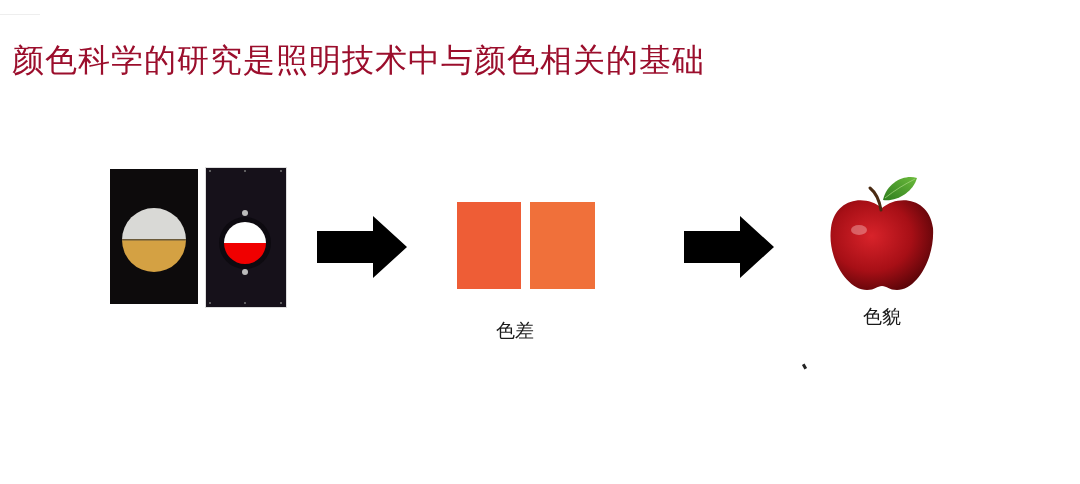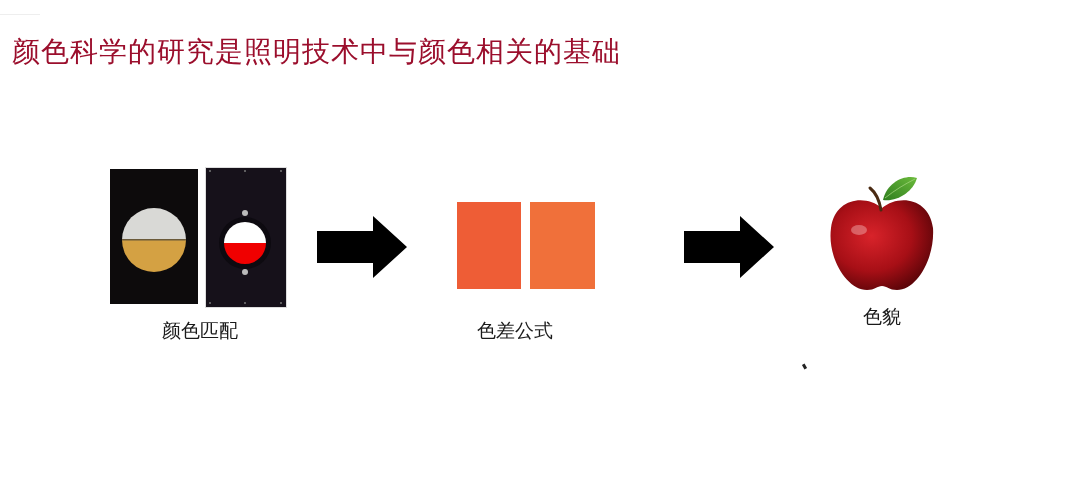--- a/index.html
+++ b/index.html
@@ -1,18 +1,18 @@
 <!DOCTYPE html>
 <html><head>
 <meta charset="utf-8">
 <style>
   html, body { margin:0; padding:0; background:#ffffff; }
   body { width:1080px; height:484px; position:relative; overflow:hidden;
          font-family:"DejaVu Sans","Liberation Sans",sans-serif; color:#1a1a1a; }
-  .title { position:absolute; left:12px; top:24px; font-size:28px; color:#9b0e2c;
+  .title { position:absolute; left:12px; top:32px; font-size:32px; color:#9b0e2c;
            letter-spacing:1px; white-space:nowrap; line-height:56px; }
   .topline { position:absolute; left:0; top:14px; width:40px; height:1px; background:#eee; }
   .panel { position:absolute; }
   .img-dark { position:absolute; background:#0d0b0c; }
   .caption { position:absolute; text-align:center; font-size:19px; line-height:25px; color:#1a1a1a; }
   .caption .head { margin-bottom:14px; }
   .arrow { position:absolute; }
   .cursor { position:absolute; width:3px; height:5px; background:#222; transform:rotate(-30deg); }
 </style>
 </head>
@@ -54,34 +54,33 @@
         <circle cx="75" cy="3" r="1" fill="#777"></circle>
       <circle cx="4" cy="135" r="1" fill="#777"></circle>
         <circle cx="75" cy="135" r="1" fill="#777"></circle>
       <circle cx="39" cy="135" r="1" fill="#777"></circle>
         <circle cx="39" cy="3" r="1" fill="#777"></circle>
     </svg>
   </div>
 </div>
 
 <div class="caption" style="left:110px;top:318px;width:180px;">
-  <div class="head">颜色匹配</div>
 </div>
 
 <svg class="arrow" style="left:316px;top:215px;" width="92" height="64">
   <polygon points="1,16 57,16 57,1 91,32 57,63 57,48 1,48" fill="#000"></polygon>
 </svg>
 
 <div class="panel">
   <div style="position:absolute;left:457px;top:202px;width:64px;height:87px;background:#ee5d36;"></div>
   <div style="position:absolute;left:530px;top:202px;width:65px;height:87px;background:#f0703a;"></div>
 </div>
 
 <div class="caption" style="left:425px;top:318px;width:180px;">
-  <div>色差公式</div>
+  <div class="head">色差</div>
 </div>
 
 <svg class="arrow" style="left:683px;top:215px;" width="92" height="64">
   <polygon points="1,16 57,16 57,1 91,32 57,63 57,48 1,48" fill="#000"></polygon>
 </svg>
 
 <svg style="position:absolute;left:825px;top:168px;" width="115" height="125">
   <defs>
     <radialGradient id="ag" cx="40%" cy="40%" r="65%">
       <stop offset="0%" stop-color="#d8232a"></stop>

